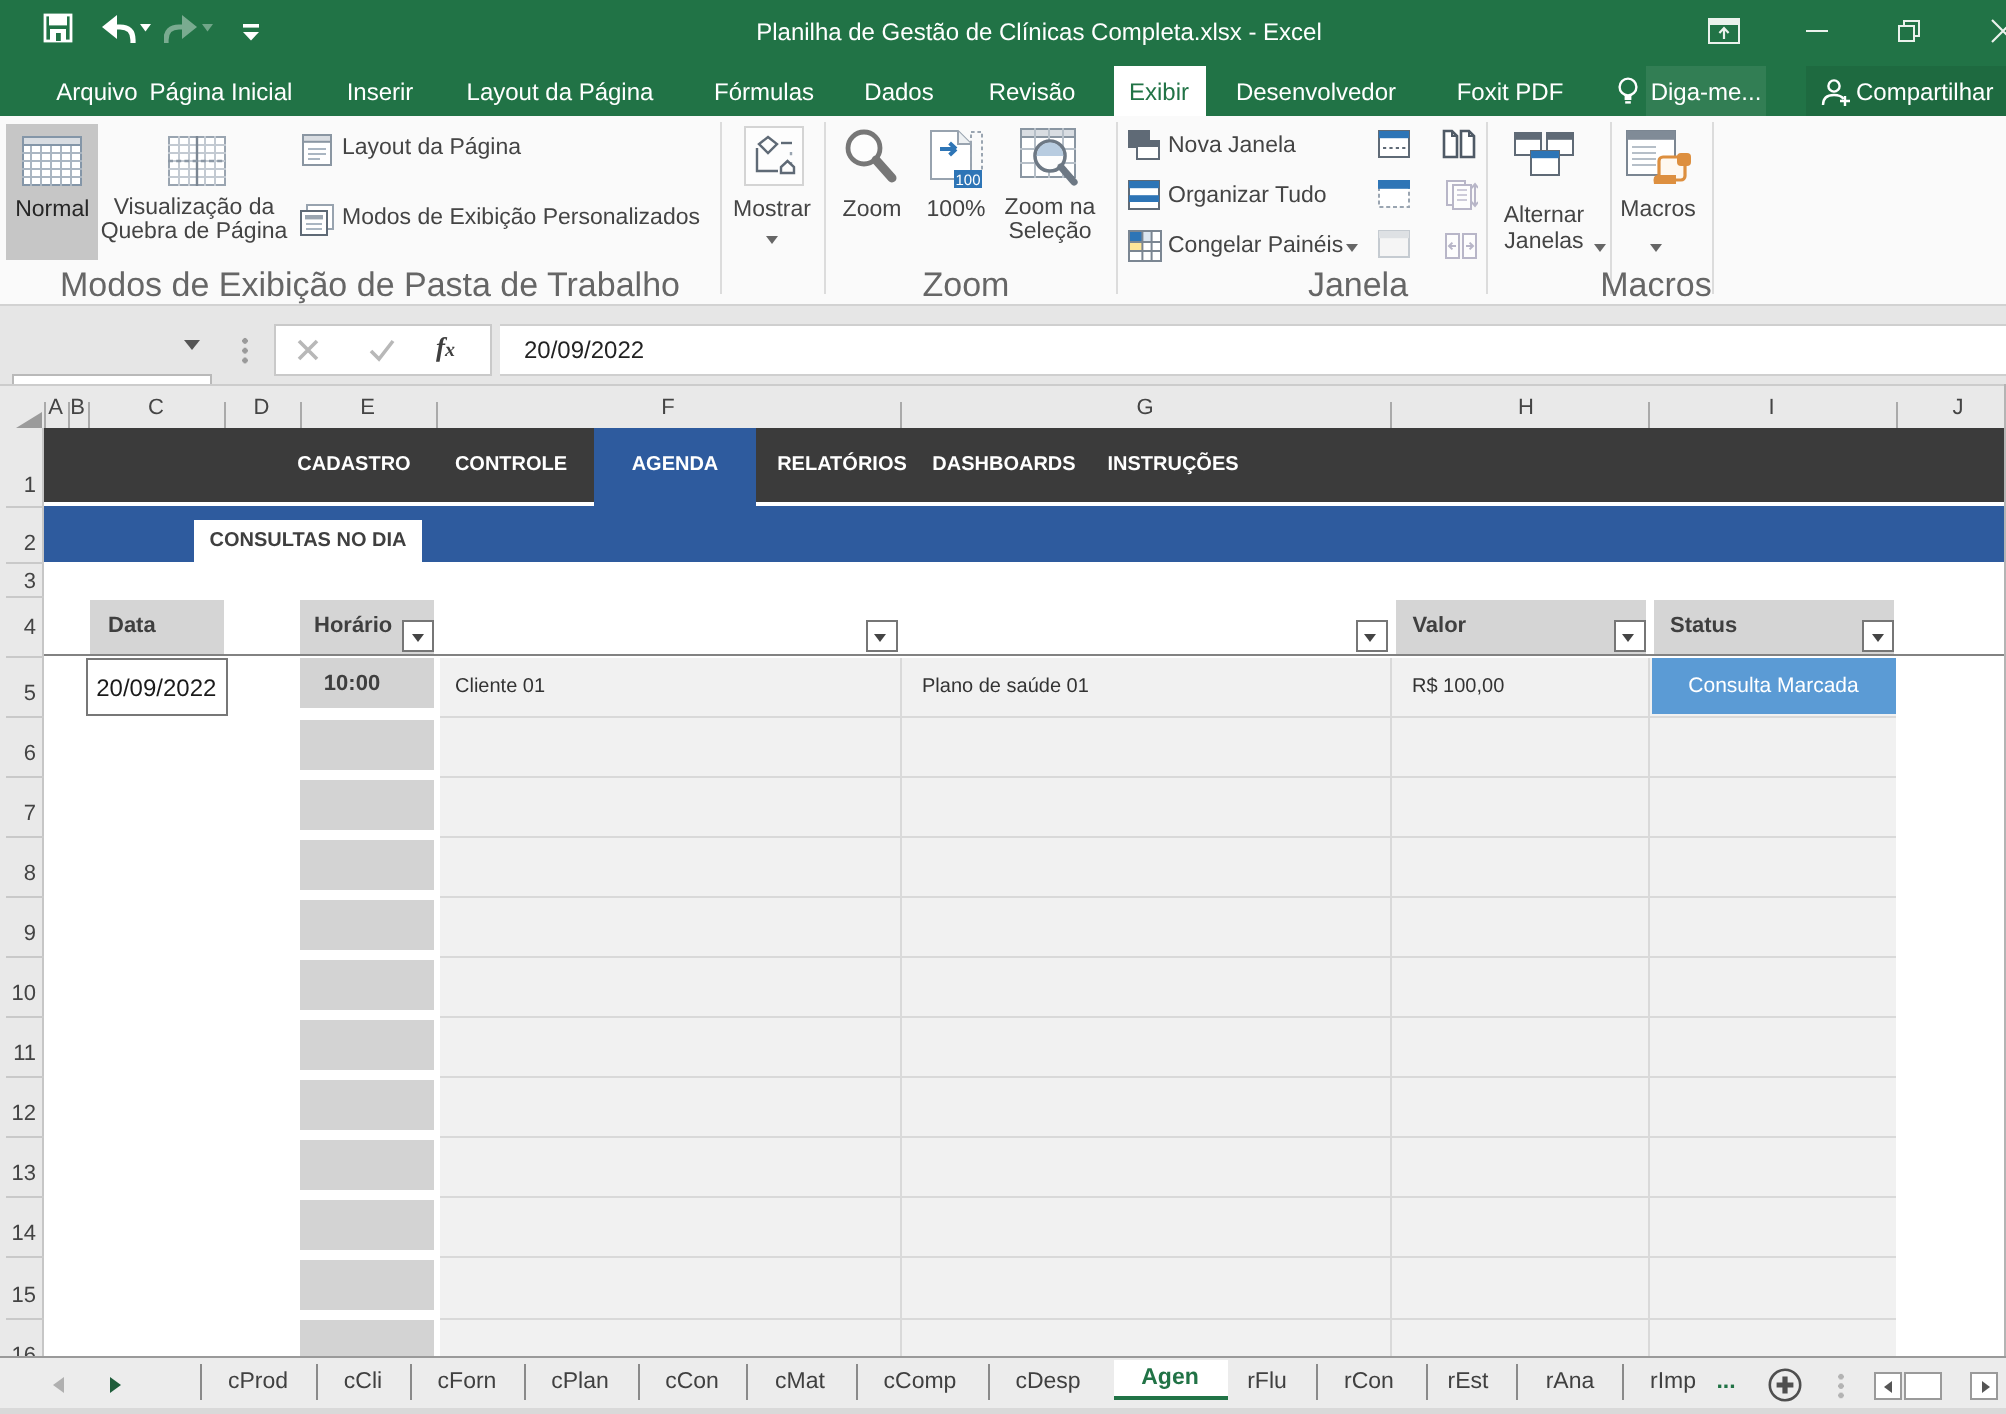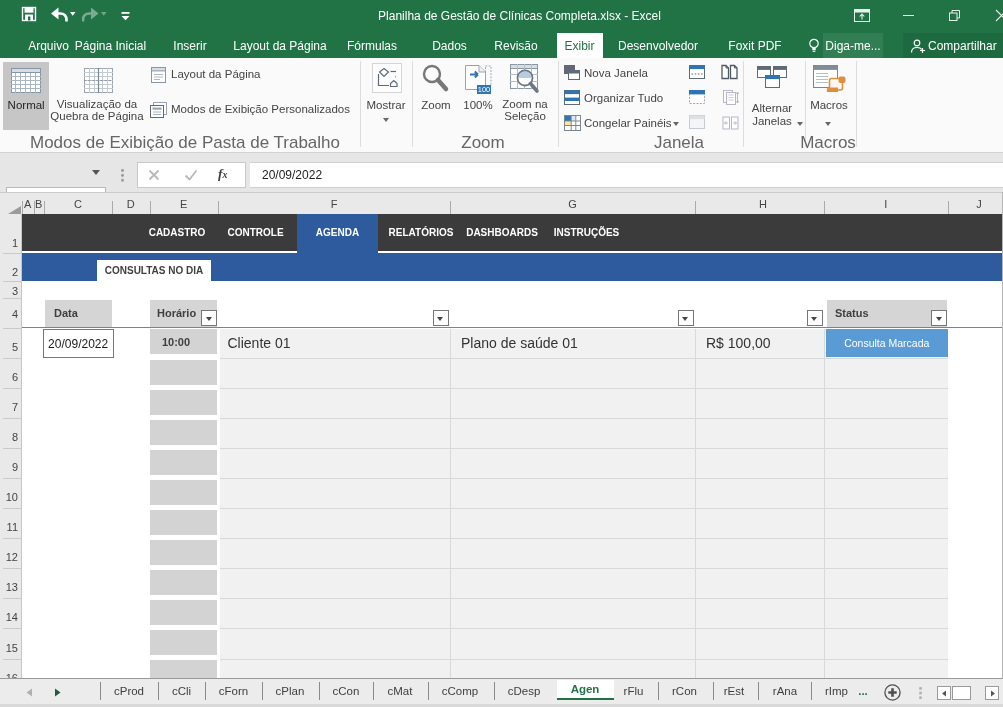--- a/index.html
+++ b/index.html
@@ -42,21 +42,21 @@
     border-top:4.5px solid #444;}
   
   #sheetbar{left:0;top:678px;width:1003px;height:29px;background:#ececec;
     border-top:1px solid #9a9a9a;box-sizing:border-box;}
   .stab{position:absolute;top:1px;height:22px;line-height:22px;font-size:11.5px;
     color:#404040;text-align:center;}
   .ssep{position:absolute;top:3px;width:1px;height:18px;background:#8a8a8a;}
   .bandtxt{position:absolute;top:11px;height:15px;line-height:15px;font-size:10px;
     font-weight:bold;color:#fff;text-align:center;}
   .rowlab{height:21px;line-height:21px;}
-  .celltxt{position:absolute;height:29.3px;line-height:29.3px;font-size:14px;color:#333;}
+  .celltxt{position:absolute;height:29.3px;line-height:29.3px;font-size:10px;color:#333;}
 </style>
 </head>
 <body>
 <div id="win">
   <div class="abs" id="titlebar">
 
     <svg class="abs" style="left:21px;top:6px" width="16" height="16" viewBox="0 0 16 16">
       <rect x="1.5" y="1.5" width="13" height="13" fill="none" stroke="#fff" stroke-width="1.4"></rect>
       <rect x="4" y="8.5" width="8" height="6" fill="#fff"></rect>
       <rect x="7" y="10.5" width="2.4" height="4" fill="#217346"></rect>
@@ -91,21 +91,21 @@
     </svg>
     <svg class="abs" style="left:995px;top:9px" width="13" height="13" viewBox="0 0 13 13">
       <path d="M1 1 L12 12 M12 1 L1 12" stroke="#eaf2ec" stroke-width="1.1"></path>
     </svg>
   </div>
   <div class="abs" id="tabrow">
     <div class="rtab" style="left:0px;width:61px;margin-left:18px;">Arquivo</div>
     <div class="rtab" style="left:66px;width:89px;">Página Inicial</div>
     <div class="rtab" style="left:166px;width:48px;">Inserir</div>
     <div class="rtab" style="left:226px;width:108px;">Layout da Página</div>
-    <div class="rtab" style="left:338px;width:68px;">Fórmulas</div>
+    <div class="rtab" style="left:348px;width:68px;">Fórmulas</div>
     <div class="rtab" style="left:426px;width:47px;">Dados</div>
     <div class="rtab" style="left:486px;width:60px;">Revisão</div>
     <div class="rtab" style="left:556.5px;width:46px;background:#fff;color:#217346;">Exibir</div>
     <div class="rtab" style="left:610px;width:96px;">Desenvolvedor</div>
     <div class="rtab" style="left:722px;width:66px;">Foxit PDF</div>
     <div class="rtab" style="left:823px;width:60px;background:rgba(255,255,255,0.08);">Diga-me...</div>
     <svg class="abs" style="left:808px;top:5px" width="12" height="16" viewBox="0 0 12 16">
       <circle cx="6" cy="5.5" r="4.2" fill="none" stroke="#fff" stroke-width="1.2"></circle>
       <path d="M4.3 9.5 L7.7 9.5 L7.7 12 L4.3 12 Z" fill="#fff"></path>
       <rect x="4.6" y="12.6" width="2.8" height="1.2" fill="#fff"></rect>
@@ -359,20 +359,21 @@
     <div class="eblock" style="top:265.8px;"></div>
     <div class="eblock" style="top:295.9px;"></div>
     <div class="eblock" style="top:325.9px;"></div>
     <div class="eblock" style="top:356px;"></div>
     <div class="eblock" style="top:386.1px;"></div>
     <div class="eblock" style="top:416.1px;"></div>
     <div class="eblock" style="top:446.2px;height:17.8px;"></div>
 
     <div class="hdrcell" style="left:44.5px;top:86px;width:67.5px;height:26.5px;line-height:26.5px;padding-left:9.5px;box-sizing:border-box;">Data</div>
     <div class="hdrcell" style="left:150px;top:86px;width:67px;height:26.5px;line-height:26.5px;padding-left:7px;box-sizing:border-box;">Horário</div>
+    <div class="hdrcell" style="left:697.7px;top:86px;width:125px;height:26.5px;line-height:26.5px;padding-left:8.5px;box-sizing:border-box;">Valor</div>
     <div class="hdrcell" style="left:826.5px;top:86px;width:120.8px;height:26.5px;line-height:26.5px;padding-left:8.5px;box-sizing:border-box;">Status</div>
     <div class="filterbtn" style="left:201px;top:96.3px;"></div>
     <div class="filterbtn" style="left:432.5px;top:96.3px;"></div>
     <div class="filterbtn" style="left:677.5px;top:96.3px;"></div>
     <div class="filterbtn" style="left:806.7px;top:96.3px;"></div>
     <div class="filterbtn" style="left:931.3px;top:96.3px;"></div>
     <div class="abs" style="left:22px;top:113.2px;width:979.5px;height:1.2px;background:#828282;"></div>
 
     <div class="abs" style="left:42.5px;top:114.8px;width:71.3px;height:29.5px;background:#fff;border:1px solid #777;box-sizing:border-box;font-size:12px;color:#1a1a1a;text-align:center;line-height:29px;">20/09/2022</div>
     <div class="abs" style="left:150px;top:115.4px;width:52px;font-size:11px;font-weight:bold;color:#3f3f3f;text-align:center;line-height:26px;">10:00</div>

